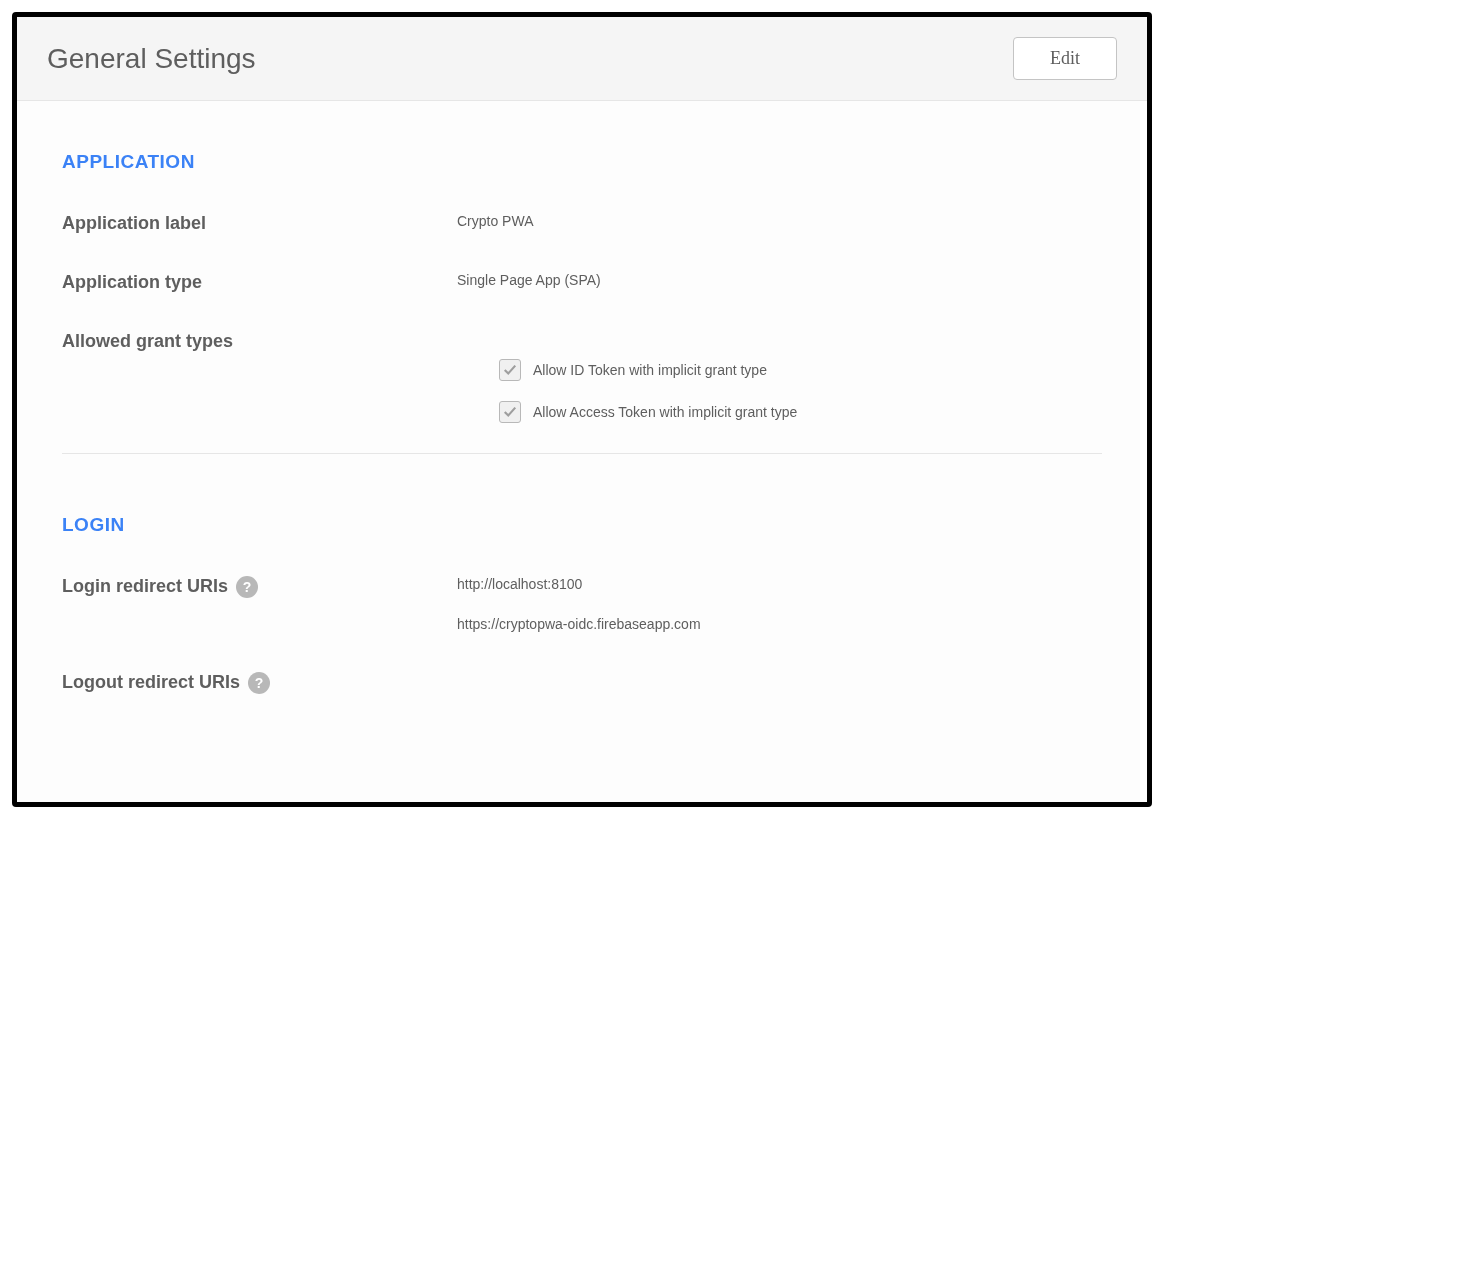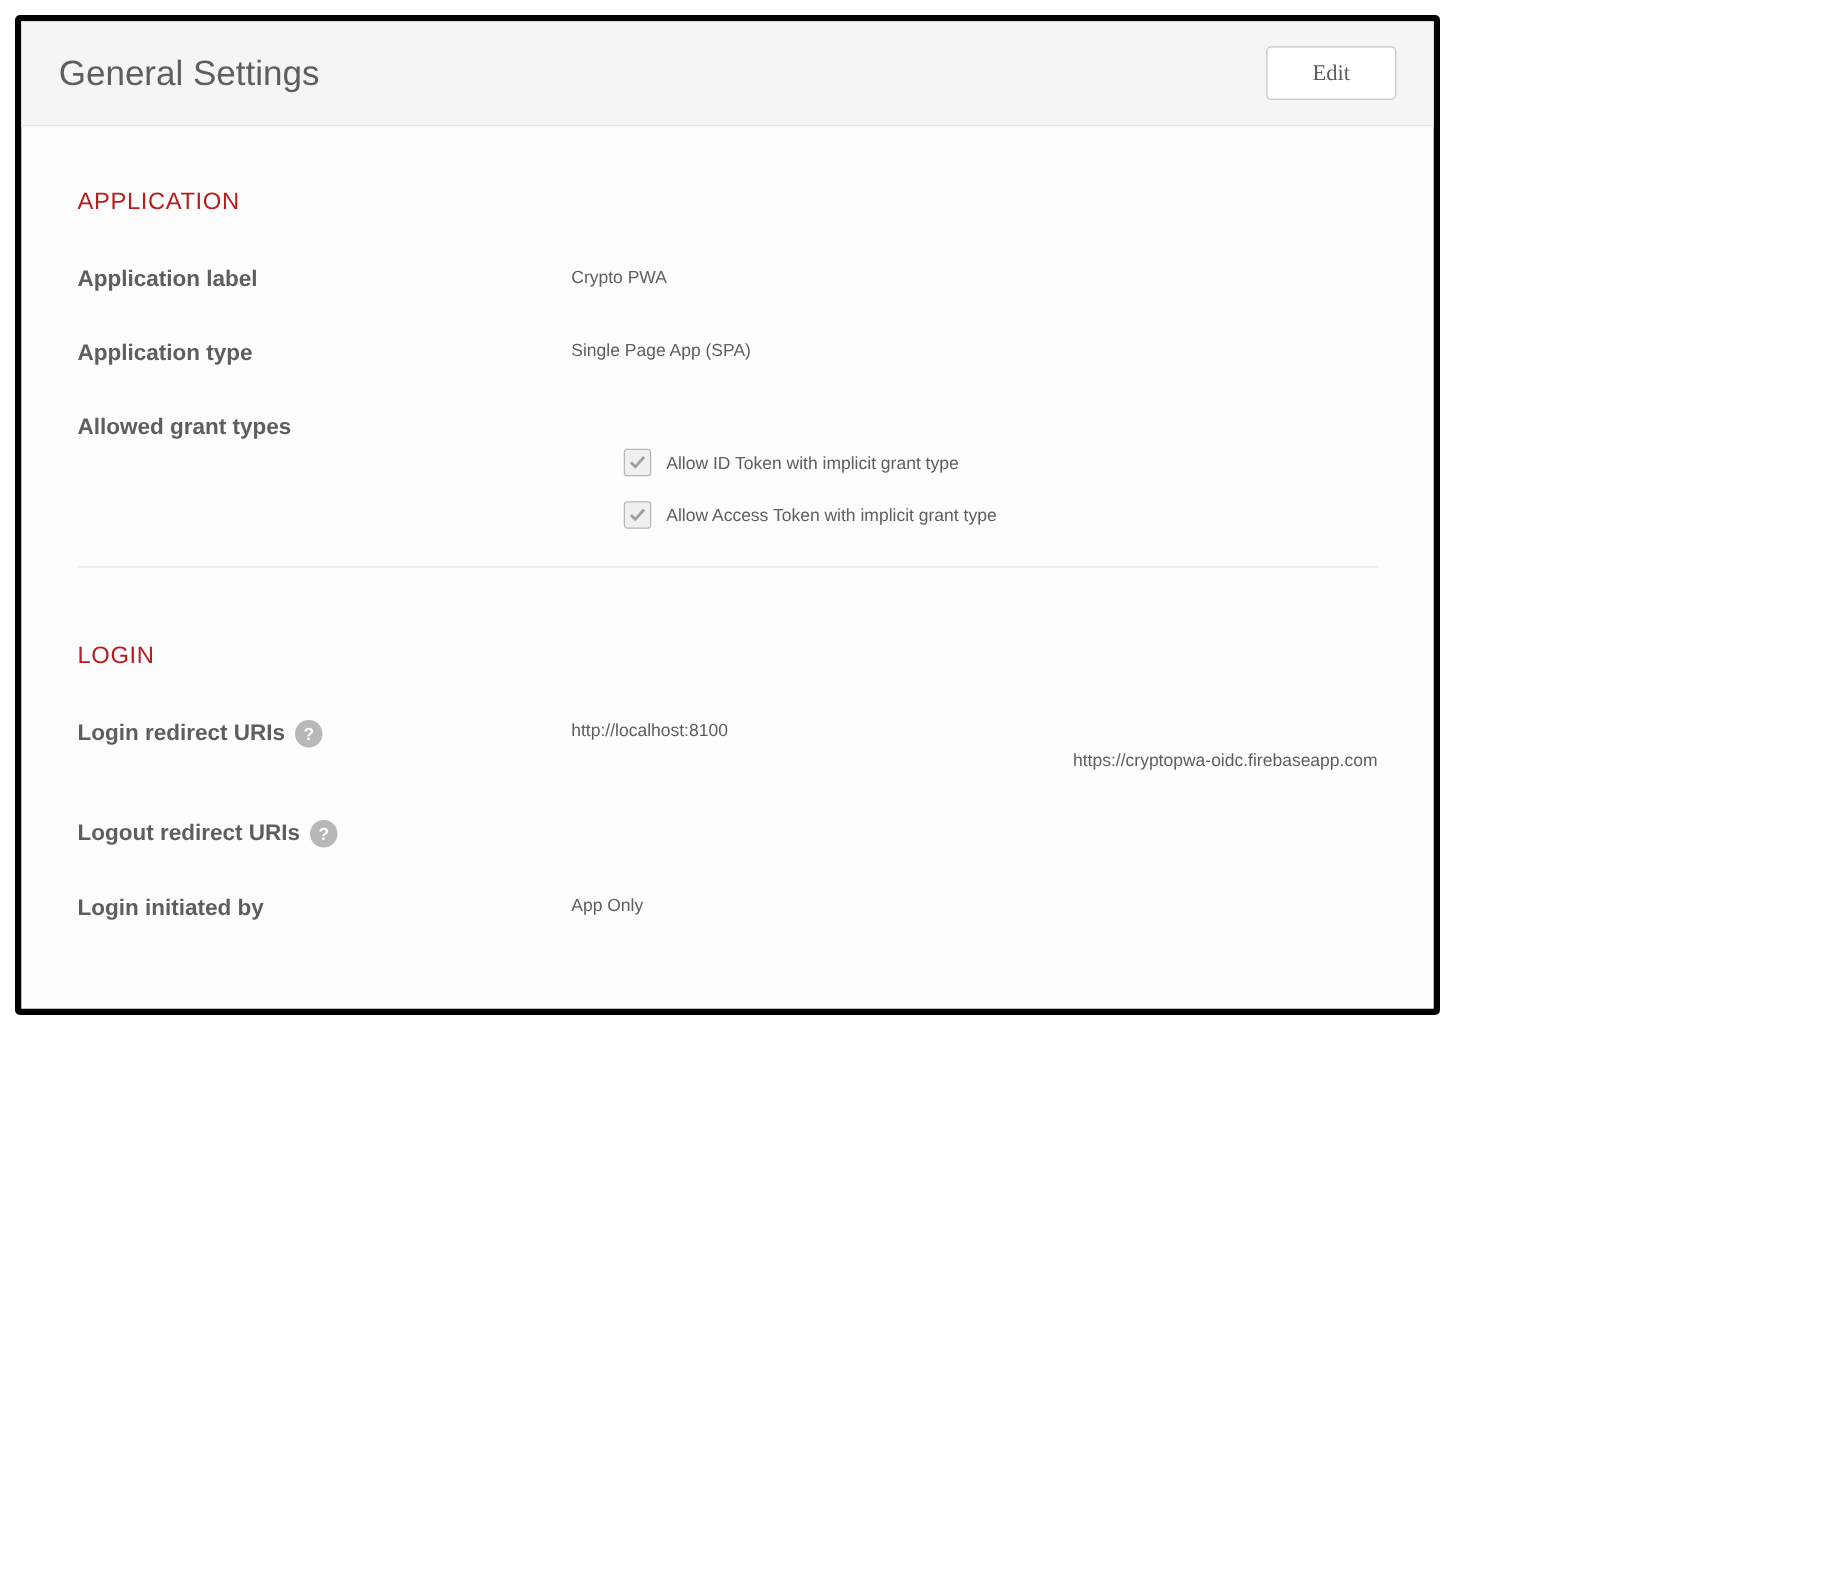--- a/index.html
+++ b/index.html
@@ -37,23 +37,23 @@
     padding: 10px 36px;
     font-size: 18px;
     color: #5e5e5e;
     cursor: pointer;
     font-family: Liberation Serif, serif;
   }
   .panel-body {
     padding: 50px 45px 70px 45px;
   }
   .section-heading {
-    color: #b91c1c;
+    color: #3b82f6;
     font-size: 19px;
-    font-weight: 400;
+    font-weight: 700;
     letter-spacing: 0.5px;
     margin-bottom: 40px;
   }
   .row {
     display: flex;
     margin-bottom: 38px;
   }
   .label-col {
     width: 395px;
     flex-shrink: 0;
@@ -106,21 +106,21 @@
     justify-content: center;
     font-size: 14px;
     font-weight: 700;
     flex-shrink: 0;
   }
   .divider {
     border: none;
     border-top: 1px solid #e6e6e6;
     margin: 30px 0 60px 0;
   }
-  .uri-list div + div { margin-top: 8px; text-align: right; }
+  .uri-list div + div { margin-top: 24px; }
 </style>
 </head>
 <body>
 
 <div class="panel">
 
   <div class="panel-header">
     <div class="panel-title">General Settings</div>
     <button class="edit-btn">Edit</button>
   </div>
@@ -182,19 +182,15 @@
     </div>
 
     <div class="row" style="margin-top:40px;">
       <div class="label-col">
         <span>Logout redirect URIs</span>
         <span class="help-icon">?</span>
       </div>
       <div class="value-col"></div>
     </div>
 
-    <div class="row" style="margin-bottom:0;">
-      <div class="label-col">Login initiated by</div>
-      <div class="value-col">App Only</div>
-    </div>
 
   </div>
 </div>
 
 </body></html>

